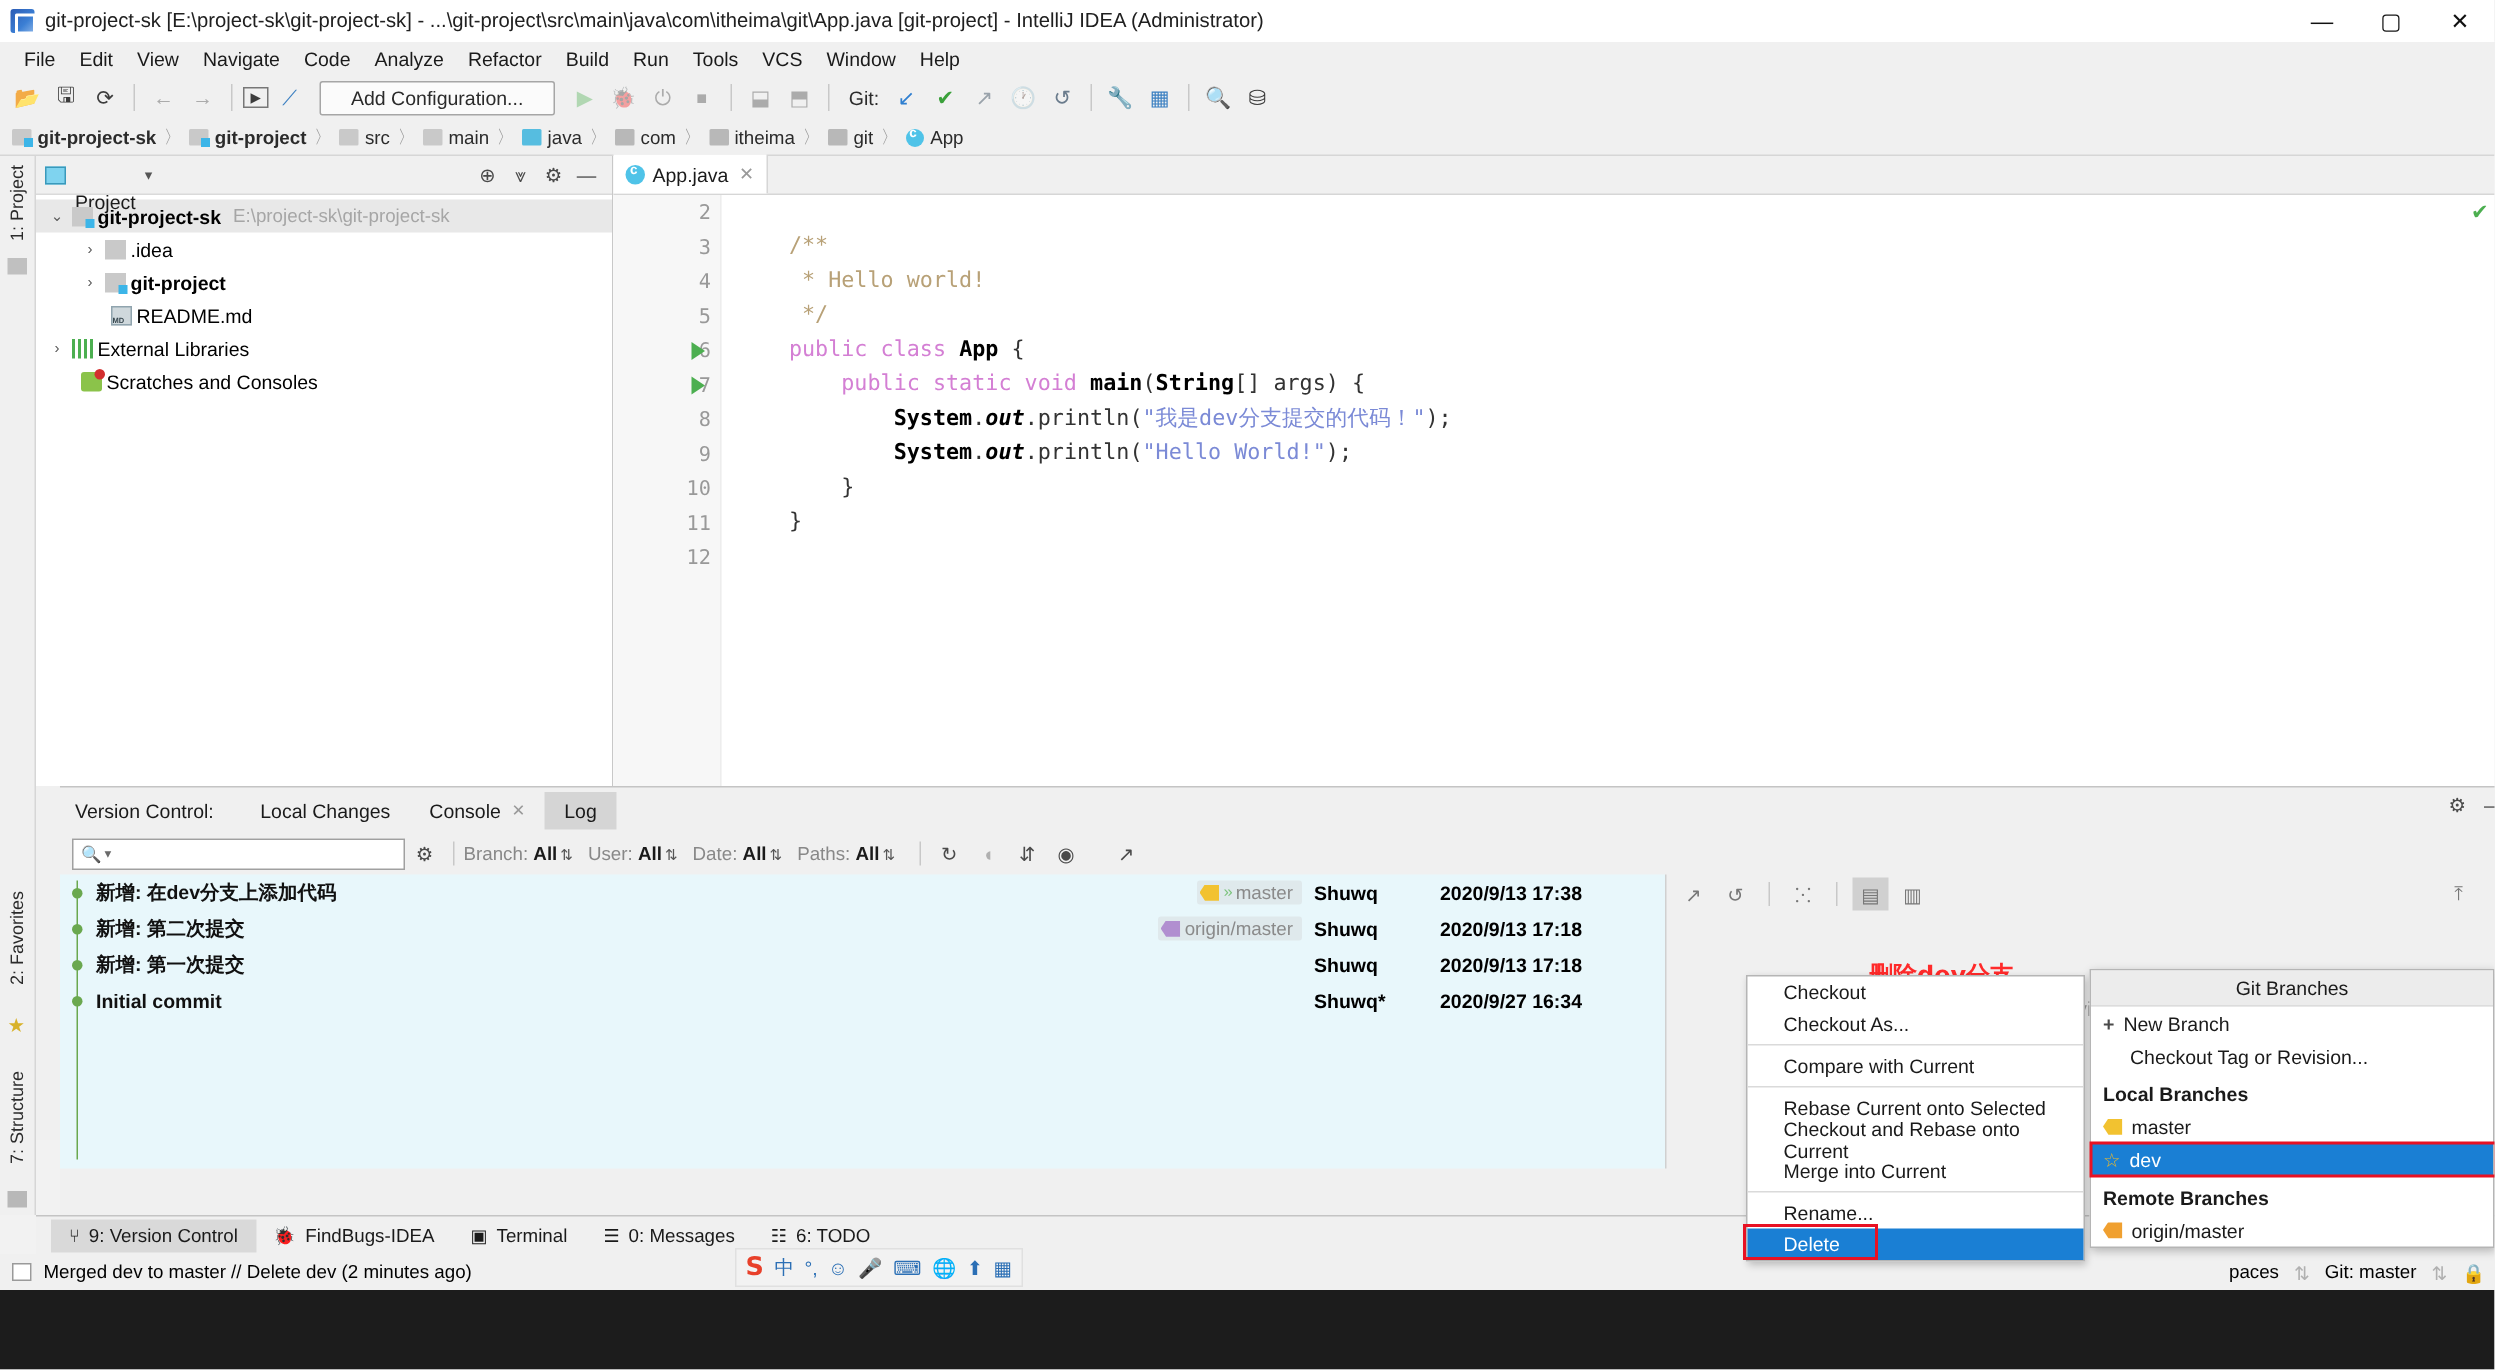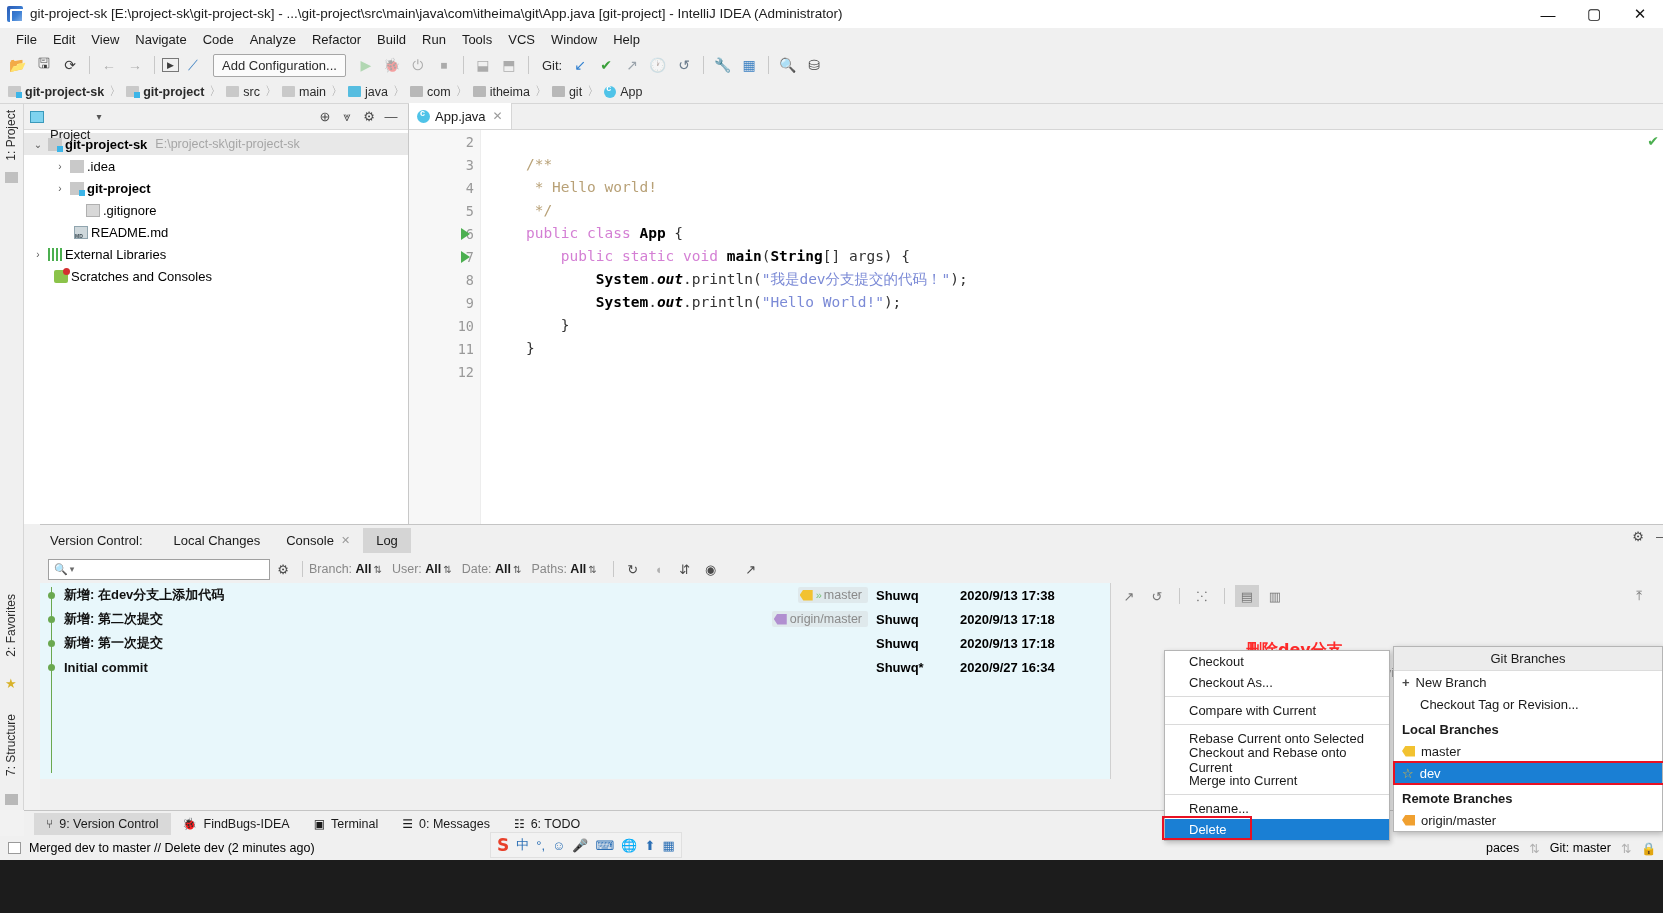--- a/index.html
+++ b/index.html
@@ -43,21 +43,21 @@
   
   .toolbar {
     position: absolute; left: 0; top: 50px; width: 1663px; height: 30px;
     background: #f0f0f0; display: flex; align-items: center; padding-left: 6px; gap: 2px;
   }
   .tb-ico { width: 24px; height: 24px; display:flex; align-items:center; justify-content:center;
             font-size: 14px; color:#3c3c3c; }
   .tb-sep { width: 1px; height: 18px; background: #c8c8c8; margin: 0 5px; }
   .run-config {
     border: 1px solid #a6a6a6; background:#fbfbfb; border-radius:2px;
-    padding: 3px 8px; font-size: 13px; color:#2b2b2b; margin: 0 6px; white-space: nowrap;
+    padding: 3px 20px; font-size: 13px; color:#2b2b2b; margin: 0 6px; white-space: nowrap;
   }
   .git-label { font-size:13px; color:#2b2b2b; margin: 0 4px 0 6px; }
   .dim { opacity: .38; }
 
   
   .breadcrumb {
     position: absolute; left: 0; top: 80px; width: 1663px; height: 24px;
     background: #f0f0f0; display: flex; align-items: center; padding-left: 8px;
     border-bottom: 1px solid #d6d6d6;
   }
@@ -376,24 +376,20 @@
       <div class="trow" style="padding-left:28px;">
         <span class="arrow">›</span>
         <span class="ficon fold"></span>
         <span class="tlabel">.idea</span>
       </div>
       <div class="trow" style="padding-left:28px;">
         <span class="arrow">›</span>
         <span class="ficon fold green"></span>
         <span class="tlabel" style="font-weight:bold;">git-project</span>
       </div>
-      <div class="trow" style="padding-left:60px;">
-        <span class="ficon txt"></span>
-        <span class="tlabel">.gitignore</span>
-      </div>
       <div class="trow" style="padding-left:48px;">
         <span class="ficon md"></span>
         <span class="tlabel">README.md</span>
       </div>
       <div class="trow" style="padding-left:6px;">
         <span class="arrow">›</span>
         <span class="ficon lib"></span>
         <span class="tlabel">External Libraries</span>
       </div>
       <div class="trow" style="padding-left:28px;">

